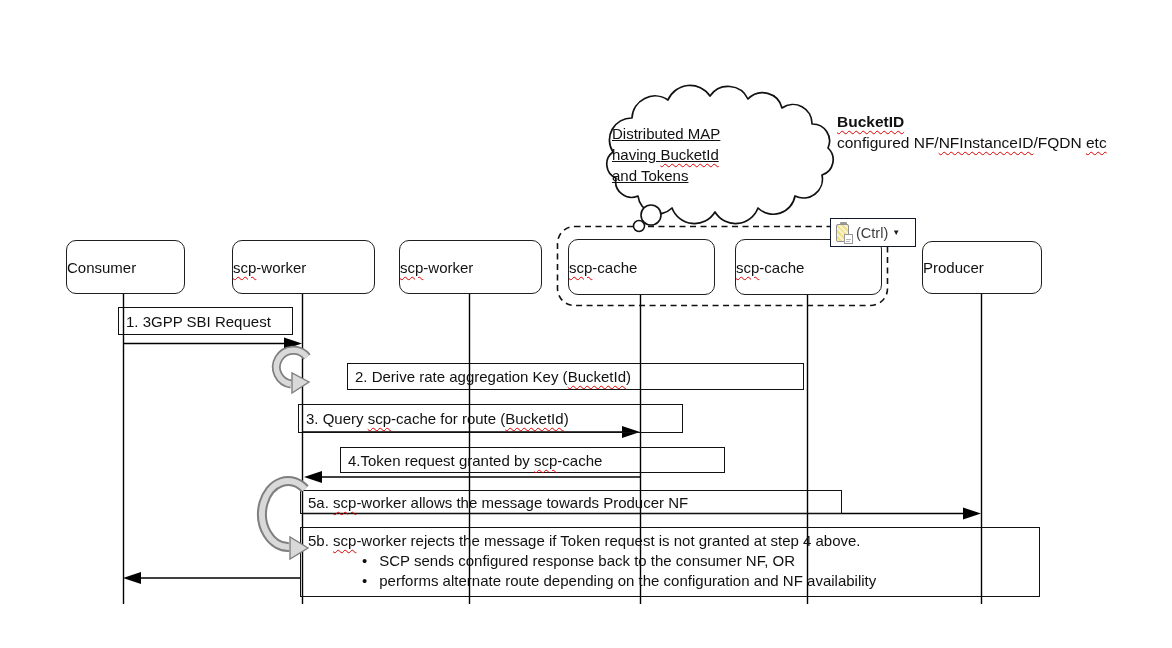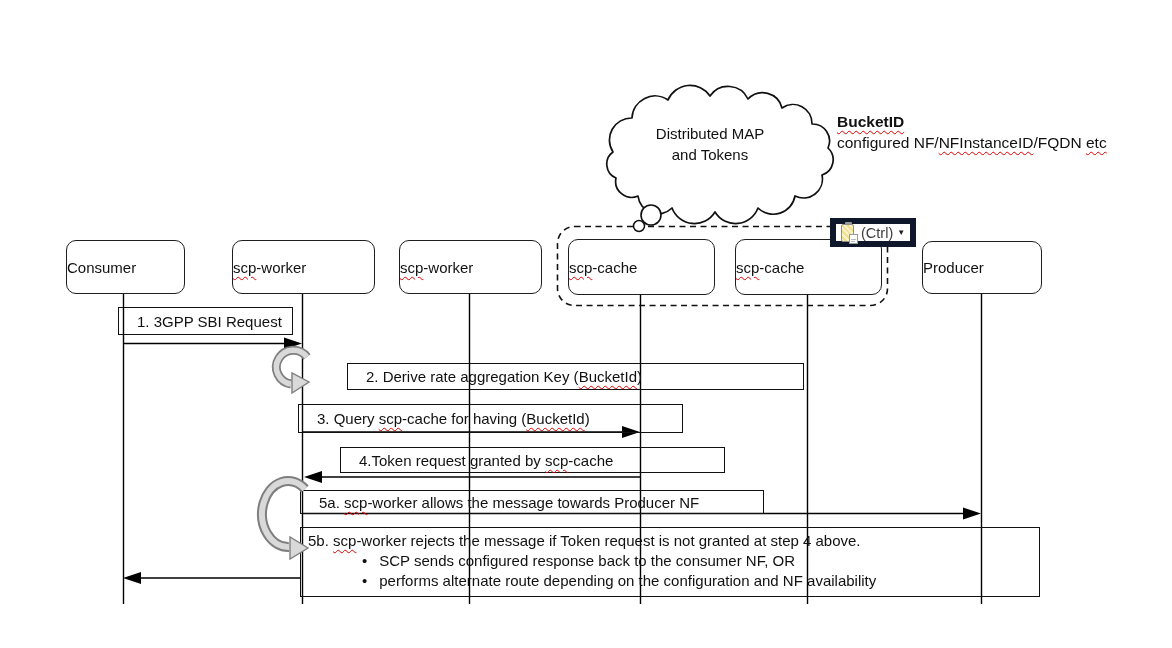--- a/index.html
+++ b/index.html
@@ -2,32 +2,32 @@
 <html><head>
 <meta charset="utf-8">
 <style>
   html,body{margin:0;padding:0;background:#fff;}
   body{width:1172px;height:648px;font-family:"Liberation Sans","DejaVu Sans",sans-serif;color:#111;}
   .stage{position:relative;width:1172px;height:648px;overflow:hidden;background:#fff;}
   .layer{position:absolute;left:0;top:0;}
   .abox{position:absolute;top:240px;height:52px;background:#fff;border:1.5px solid #1f1f1f;border-radius:10px;
         display:flex;align-items:center;font-size:15px;white-space:nowrap;z-index:2;}
   .mbox{position:absolute;border:1.4px solid #111;font-size:15px;display:flex;align-items:center;
-        padding-left:18px;box-sizing:border-box;white-space:nowrap;background:transparent;z-index:2;}
+        padding-left:7px;box-sizing:border-box;white-space:nowrap;background:transparent;z-index:2;}
   .mbox5b{position:absolute;border:1.4px solid #111;font-size:15px;box-sizing:border-box;
         padding:3px 0 0 7px;line-height:20px;background:transparent;z-index:2;white-space:nowrap;}
   .bulrow{display:flex;gap:12px;margin-left:54px;}
   .sq{text-decoration-line:underline;text-decoration-style:wavy;text-decoration-color:#dd0000;
       text-decoration-thickness:1px;text-underline-offset:3px;}
-  .cloudtext{position:absolute;left:612px;top:123px;width:196px;text-align:center;font-size:15px;
-      line-height:21px;z-index:2;}
+  .cloudtext{position:absolute;left:612px;top:123px;width:196px;font-size:15px;
+      line-height:21px;z-index:2;text-decoration:underline;}
   .annot{position:absolute;left:837px;top:112px;width:332px;font-size:15.5px;line-height:20.5px;z-index:2;}
   .annot .ttl{font-weight:bold;}
   .pastebtn{position:absolute;left:830px;top:218px;width:86px;height:29px;background:#fff;
-      border:6px solid #0f172a;display:flex;align-items:center;padding:0 5px;box-sizing:border-box;
+      border:1px solid #0f172a;display:flex;align-items:center;padding:0 5px;box-sizing:border-box;
       gap:3px;z-index:4;cursor:default;}
   .pastebtn .lbl{font-size:14.5px;color:#3d3d3d;}
   .pastebtn .dd{font-size:8px;color:#1a1a1a;margin-left:1px;}
   .clipicon{position:relative;width:17px;height:22px;flex:0 0 auto;}
   .clipicon .cbody{position:absolute;left:0;top:2px;width:13px;height:18px;background:#f0e18c;
       border:1.6px solid #8f8f8f;border-radius:2px;box-sizing:border-box;
       background-image:repeating-linear-gradient(45deg,rgba(255,255,255,.55) 0 2px,rgba(0,0,0,0) 2px 4px);}
   .clipicon .cclip{position:absolute;left:3.5px;top:0;width:7px;height:4px;background:#9a9a9a;border-radius:1px;}
   .clipicon .cpage{position:absolute;right:0;bottom:0;width:9px;height:10px;background:#fff;
       border:1px solid #9a9a9a;box-sizing:border-box;
@@ -113,45 +113,46 @@
 
   <div class="mbox" style="left:118px;top:307px;width:175px;height:28px;">
     <span>1. 3GPP SBI Request</span>
   </div>
 
   <div class="mbox" style="left:303px;top:363px;width:457px;height:27px;margin-left:44px;">
     <span><span>2. Derive rate aggregation Key (</span><span class="sq">BucketId</span><span>)</span></span>
   </div>
 
   <div class="mbox" style="left:298px;top:404px;width:385px;height:29px;">
-    <span><span>3. Query </span><span class="sq">scp</span><span>-cache for having (</span><span class="sq">BucketId</span><span>)</span></span>
+    <span><span>3. Query </span><span class="sq">scp</span><span>-cache for route (</span><span class="sq">BucketId</span><span>)</span></span>
   </div>
 
   <div class="mbox" style="left:298px;top:447px;width:385px;height:26px;margin-left:42px;">
     <span><span>4.Token request granted by </span><span class="sq">scp</span><span>-cache</span></span>
   </div>
 
-  <div class="mbox" style="left:300px;top:490px;width:464px;height:24px;">
+  <div class="mbox" style="left:300px;top:490px;width:542px;height:24px;">
     <span><span>5a. </span><span class="sq">scp</span><span>-worker allows the message towards Producer NF</span></span>
   </div>
 
   <div class="mbox5b" style="left:300px;top:527px;width:740px;height:70px;">
     <div><span>5b. </span><span class="sq">scp</span><span>-worker rejects the message if Token request is not granted at step 4 above.</span></div>
     <div class="bulrow">
         <span>•</span>
         <span>SCP sends configured response back to the consumer NF, OR</span>
       </div>
     <div class="bulrow">
         <span>•</span>
         <span>performs alternate route depending on the configuration and NF availability</span>
       </div>
   </div>
 
   <div class="cloudtext">
     <div>Distributed MAP</div>
+    <div><span>having </span><span class="sq">BucketId</span></div>
     <div>and Tokens</div>
   </div>
 
   <div class="annot">
     <div class="ttl sq">BucketID</div>
     <div><span>configured NF/</span><span class="sq">NFInstanceID</span><span>/FQDN </span><span class="sq">etc</span></div>
   </div>
 
   <div class="pastebtn">
     <span class="clipicon">

